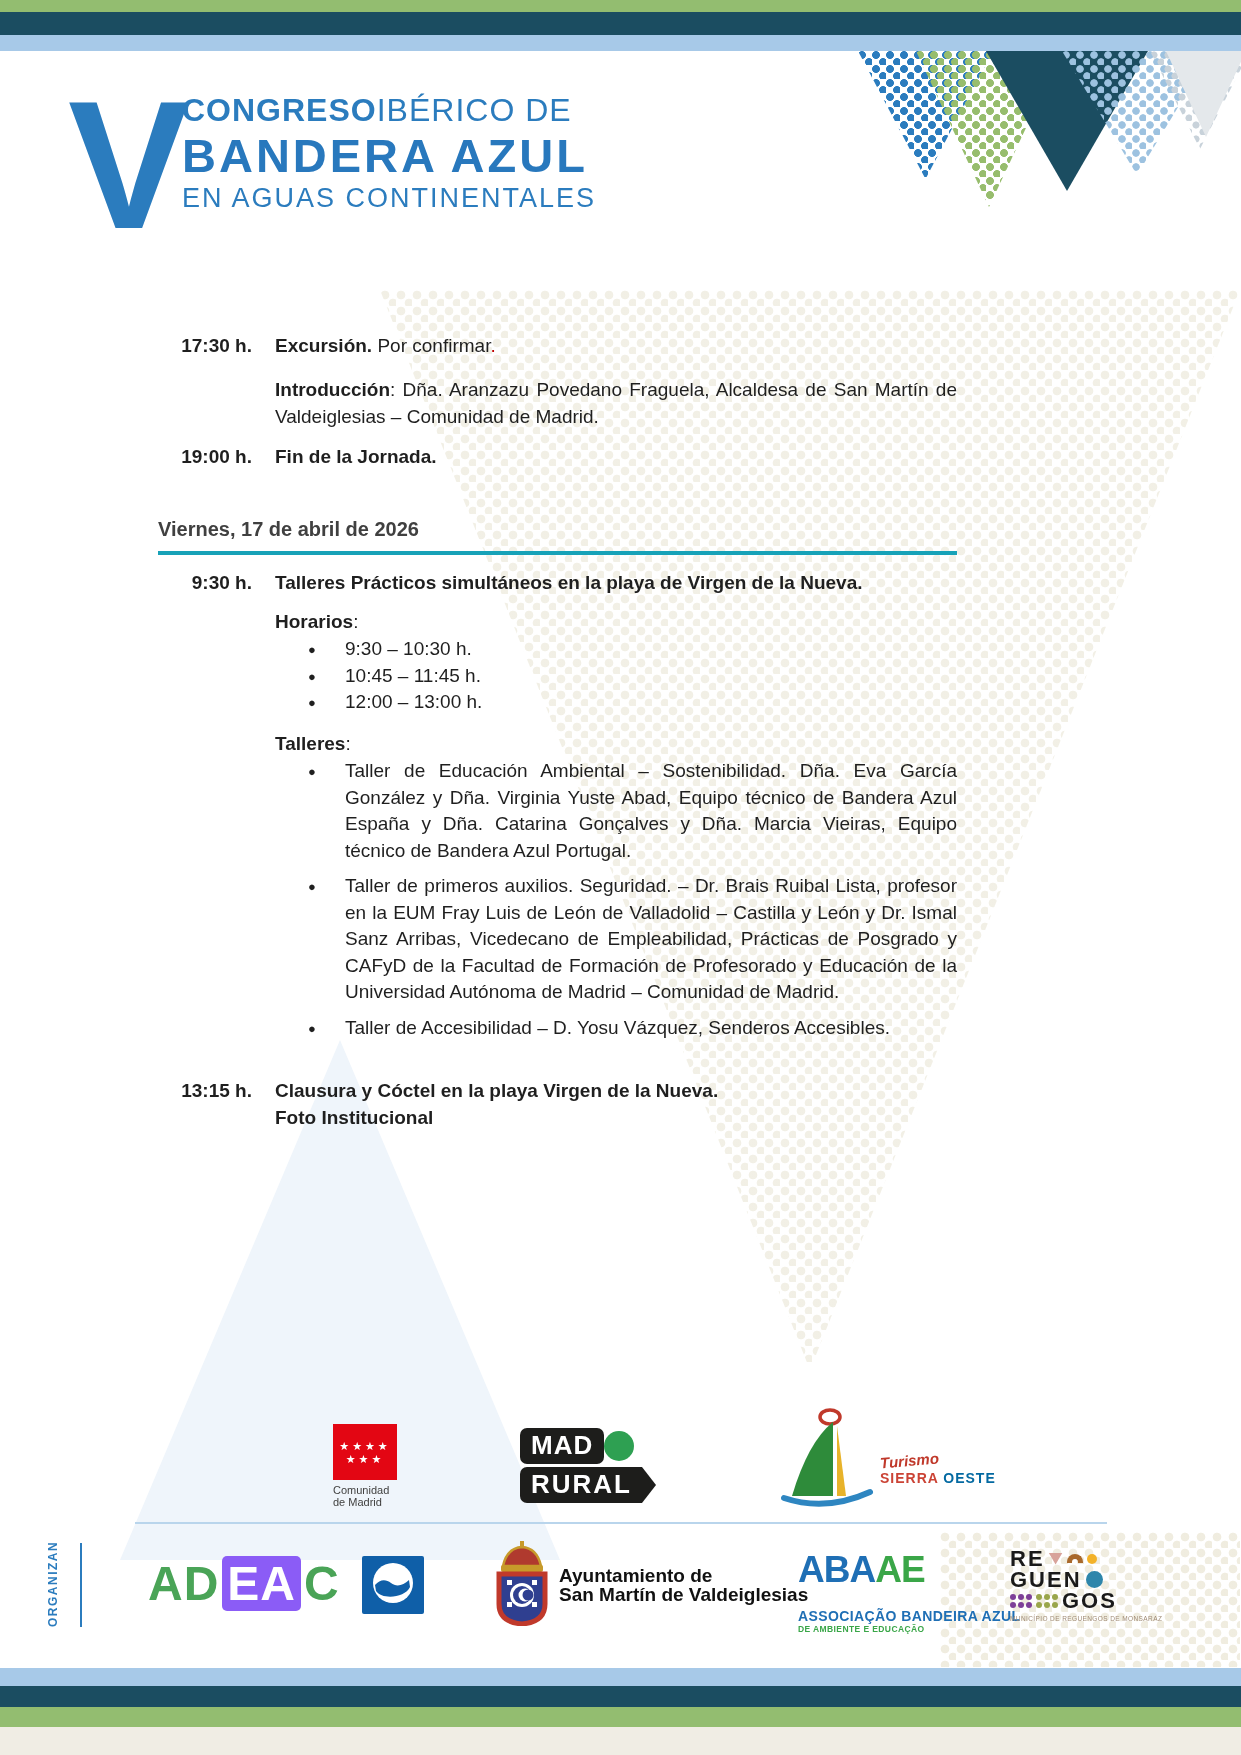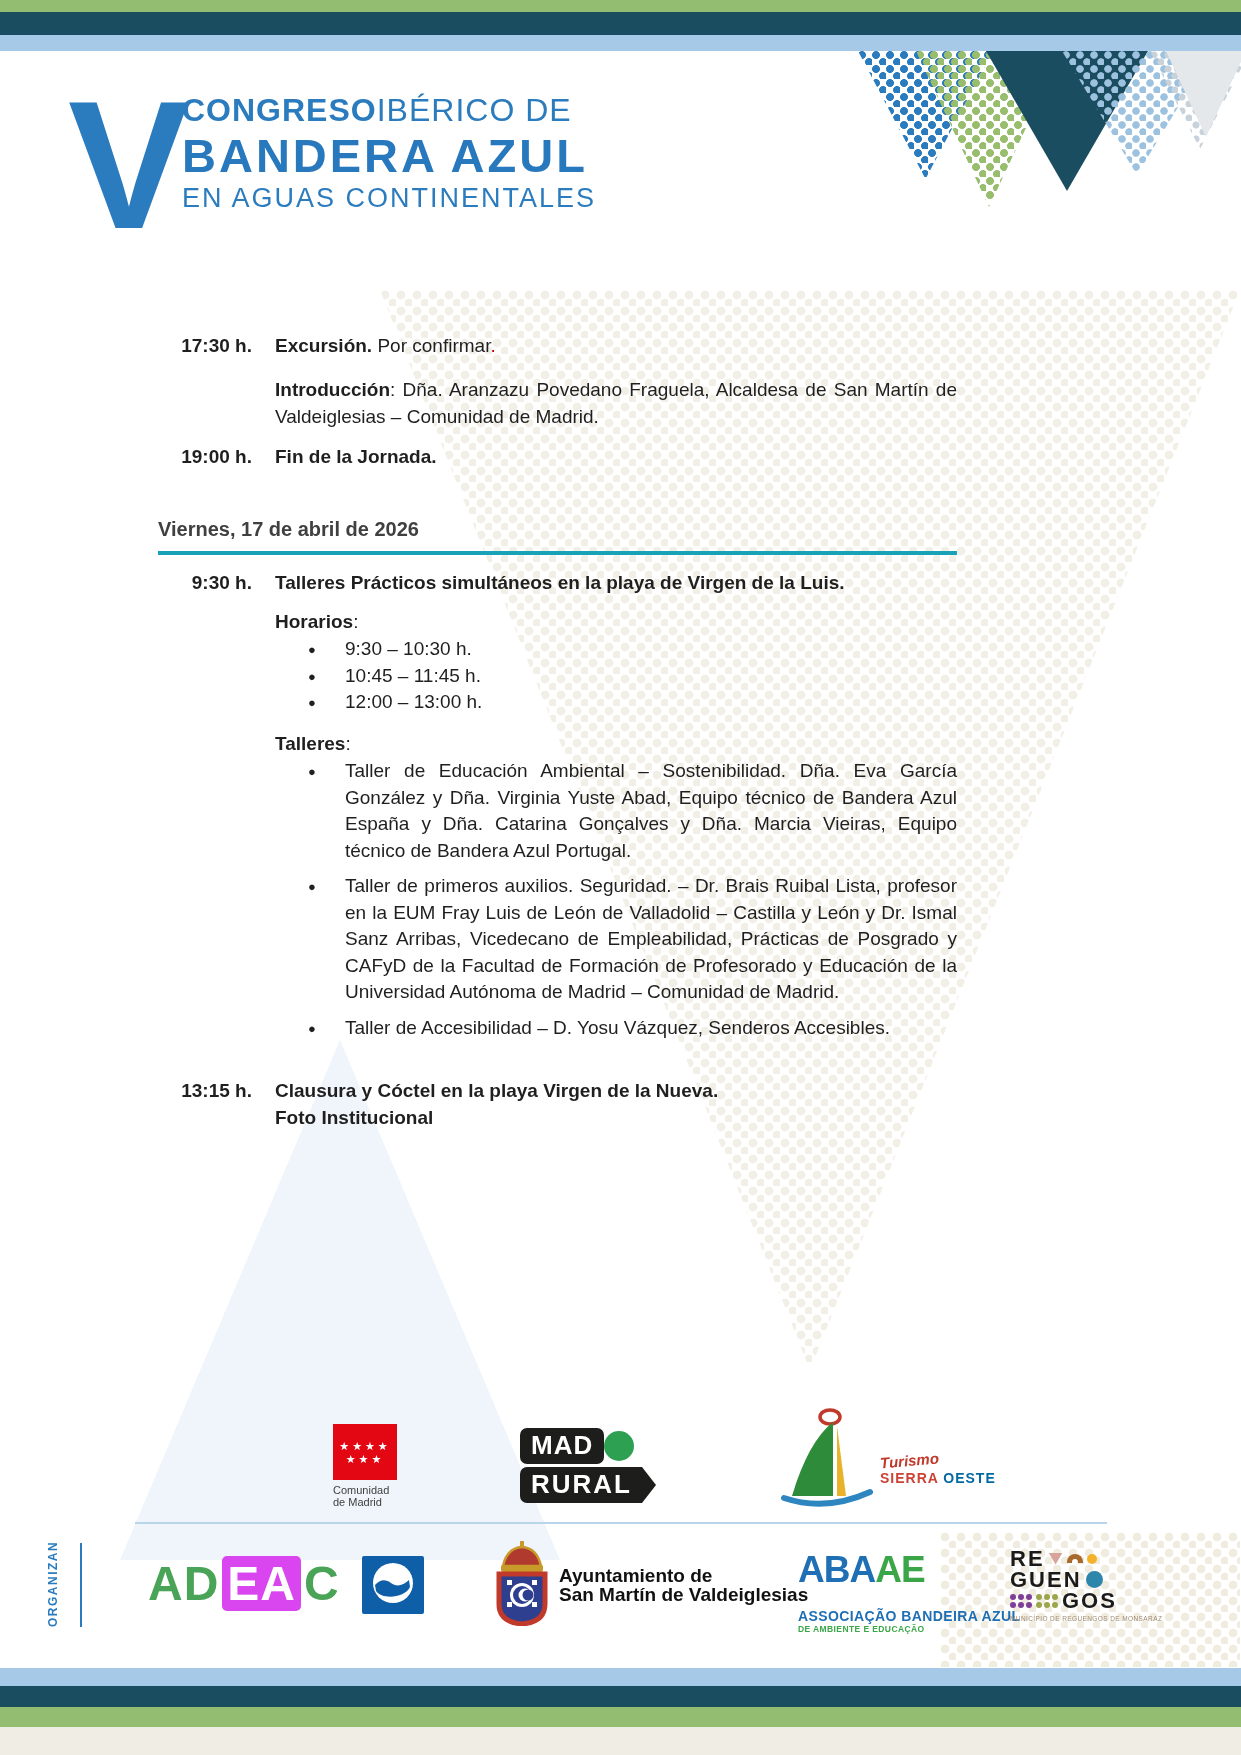--- a/index.html
+++ b/index.html
@@ -89,21 +89,21 @@
 
   
   .sierra { left:778px; top:1408px; width:200px; }
   .so-text { position:absolute; left:102px; top:44px; }
   .so-turismo { color:#c0392b; font-style:italic; font-weight:700; font-size:15px; transform:rotate(-5deg); display:inline-block; }
   .so-words { font-size:14px; font-weight:800; letter-spacing:1px; white-space:nowrap; }
   .so-w1 { color:#cb4335; } .so-w2 { color:#0369a1;text-align:center; }
 
   
   .adeac { left:148px; top:1556px; display:flex; align-items:center; font-size:48px; font-weight:700; color:#4aa457; letter-spacing:1px; }
-  .adeac .boxed { background:#d946ef; color:#fff; border-radius:5px; padding:0 5px; margin:0 3px; }
+  .adeac .boxed { background:#8b5cf6; color:#fff; border-radius:5px; padding:0 5px; margin:0 3px; }
 
   
   .logo { position:absolute; z-index:2; }
 
   
   .ayto { left:495px; top:1540px; display:flex; align-items:center; gap:10px; }
   .ayto-text { font-size:19px; font-weight:700; color:#111; line-height:19px; }
 
   
   .abaae { left:798px; top:1552px; }
@@ -163,21 +163,21 @@
     <div class="row z" style="top:444px">
       <span class="time">19:00 h.</span>
       <span class="bd b">Fin de la Jornada.</span>
     </div>
 
     <div class="z day-head">Viernes, 17 de abril de 2026</div>
     <div class="z day-rule"></div>
 
     <div class="row z" style="top:570px">
       <span class="time">9:30 h.</span>
-      <span class="bd b">Talleres Prácticos simultáneos en la playa de Virgen de la Luis.</span>
+      <span class="bd b">Talleres Prácticos simultáneos en la playa de Virgen de la Nueva.</span>
     </div>
 
     <div class="z lbl" style="top:609px"><span>Horarios</span><span class="colon">:</span></div>
 
     <ul class="z blt" style="top:636px">
       <li>9:30 – 10:30 h.</li>
       <li>10:45 – 11:45 h.</li>
       <li>12:00 – 13:00 h.</li>
     </ul>
 

